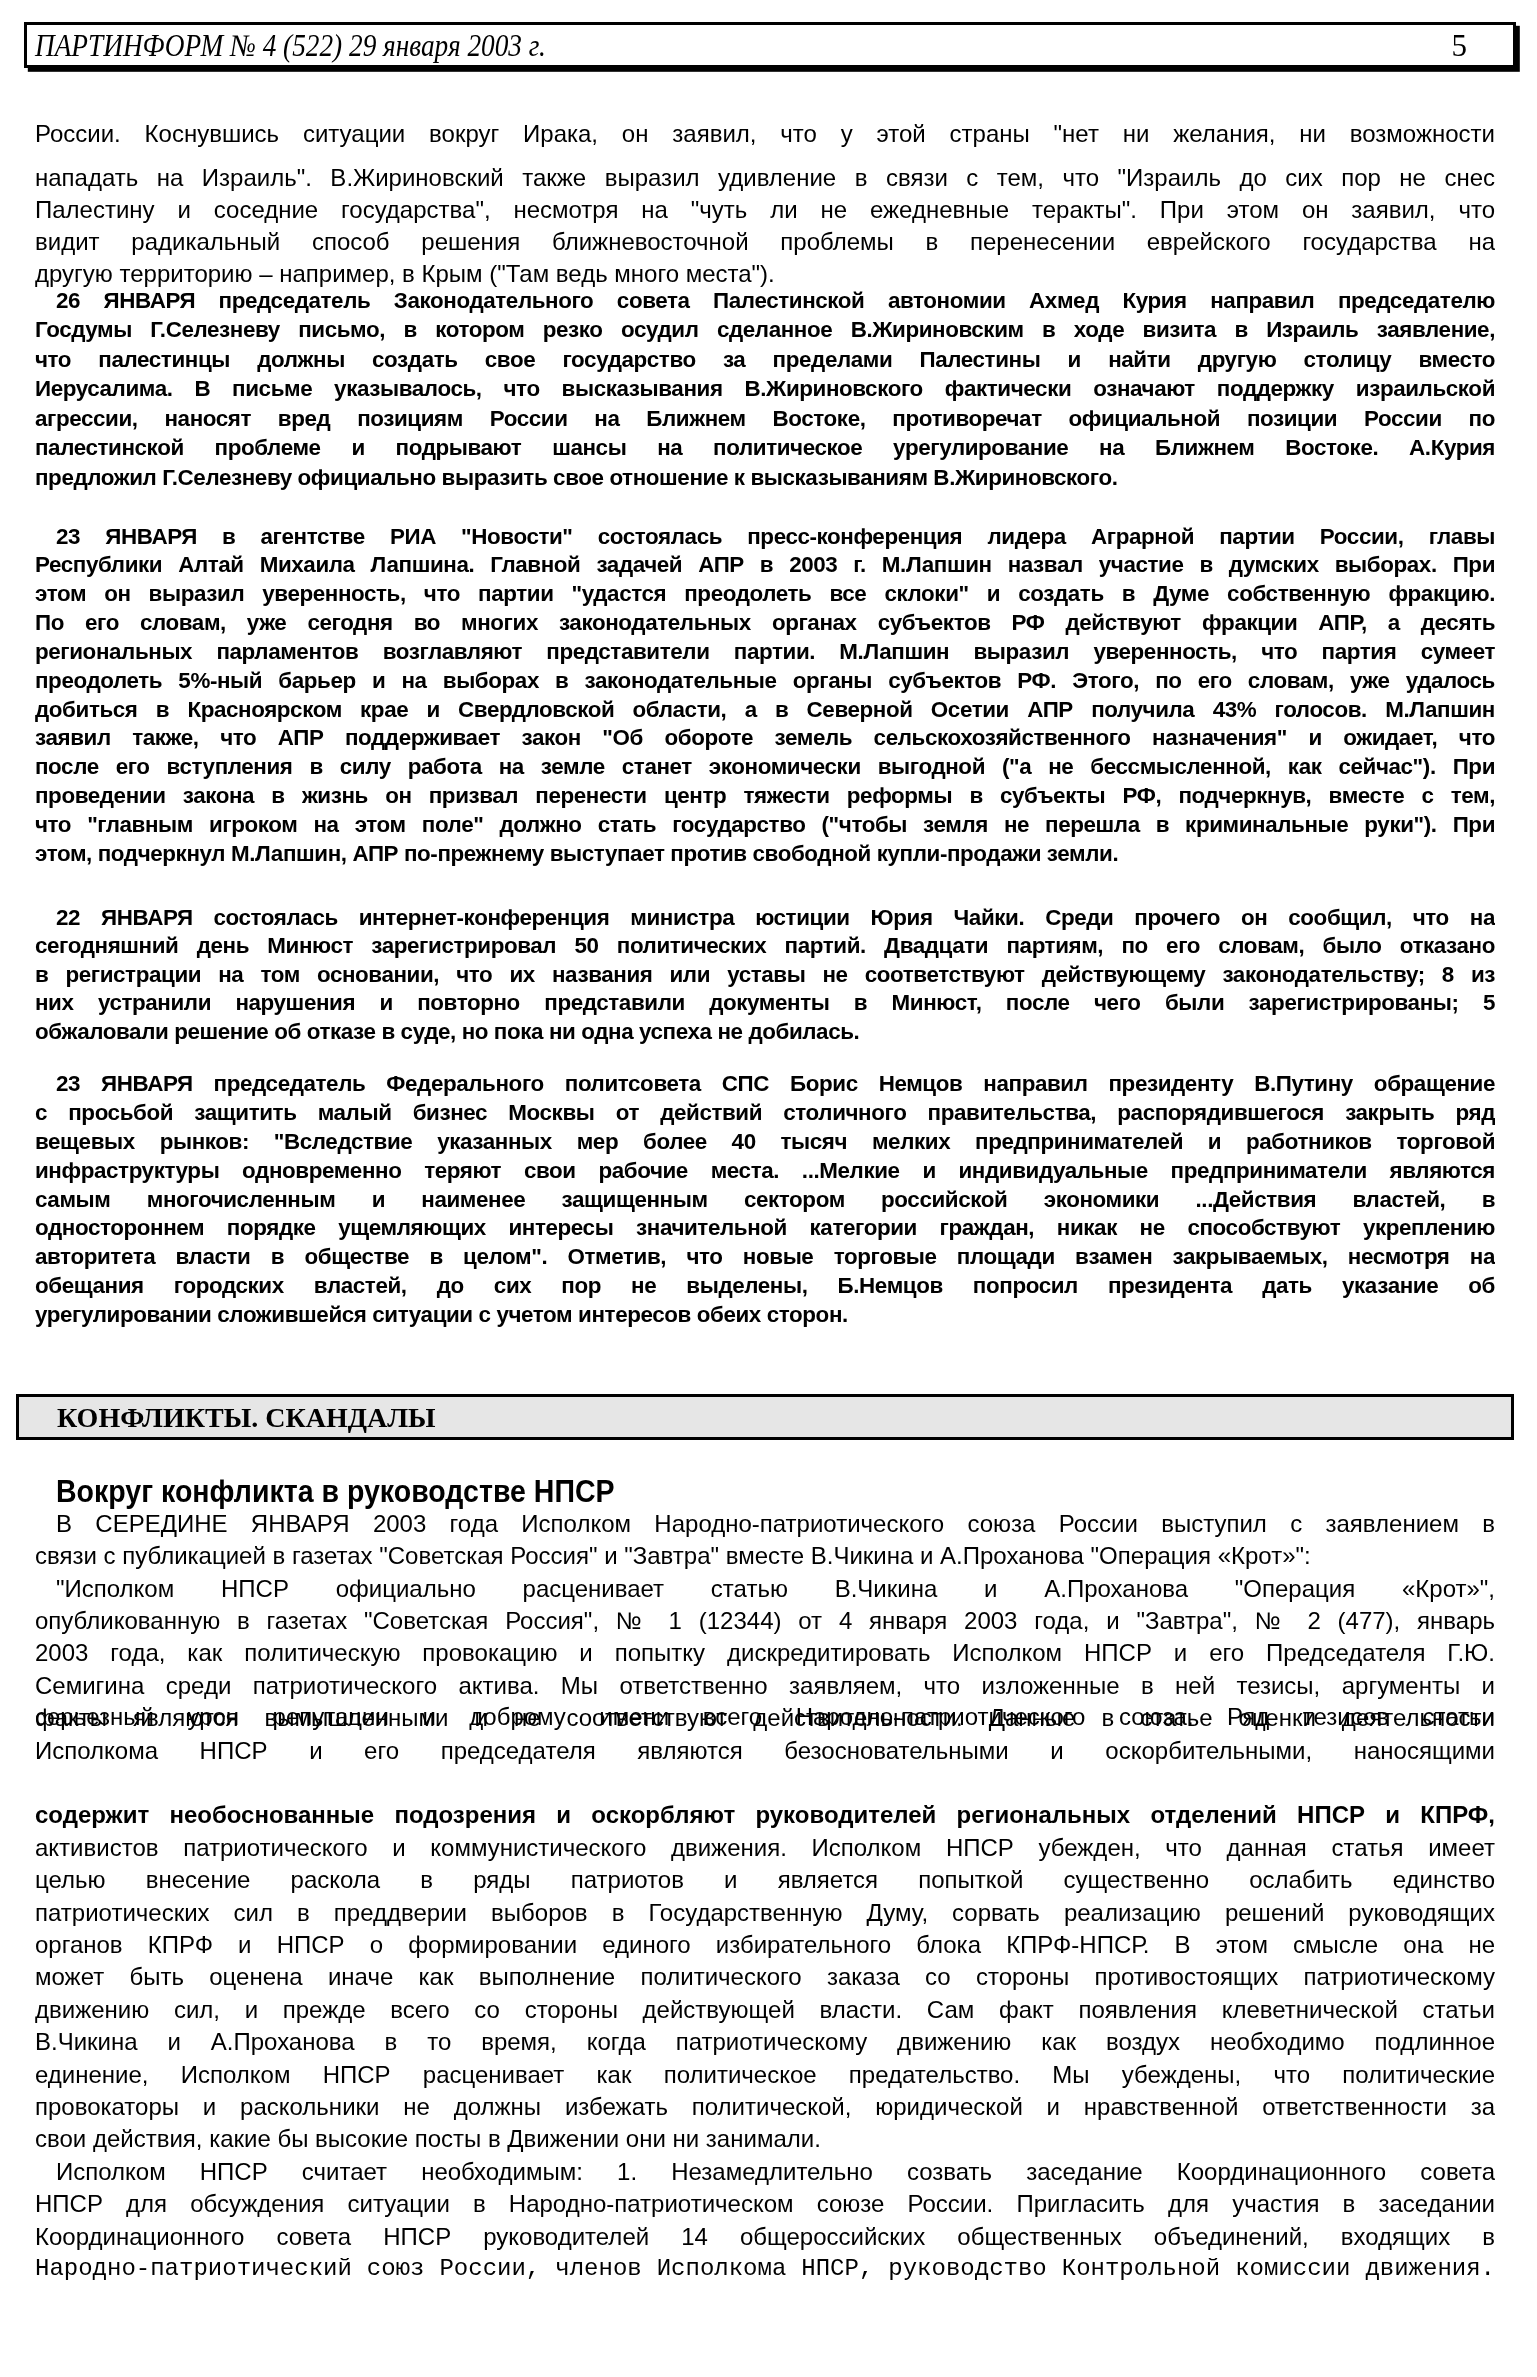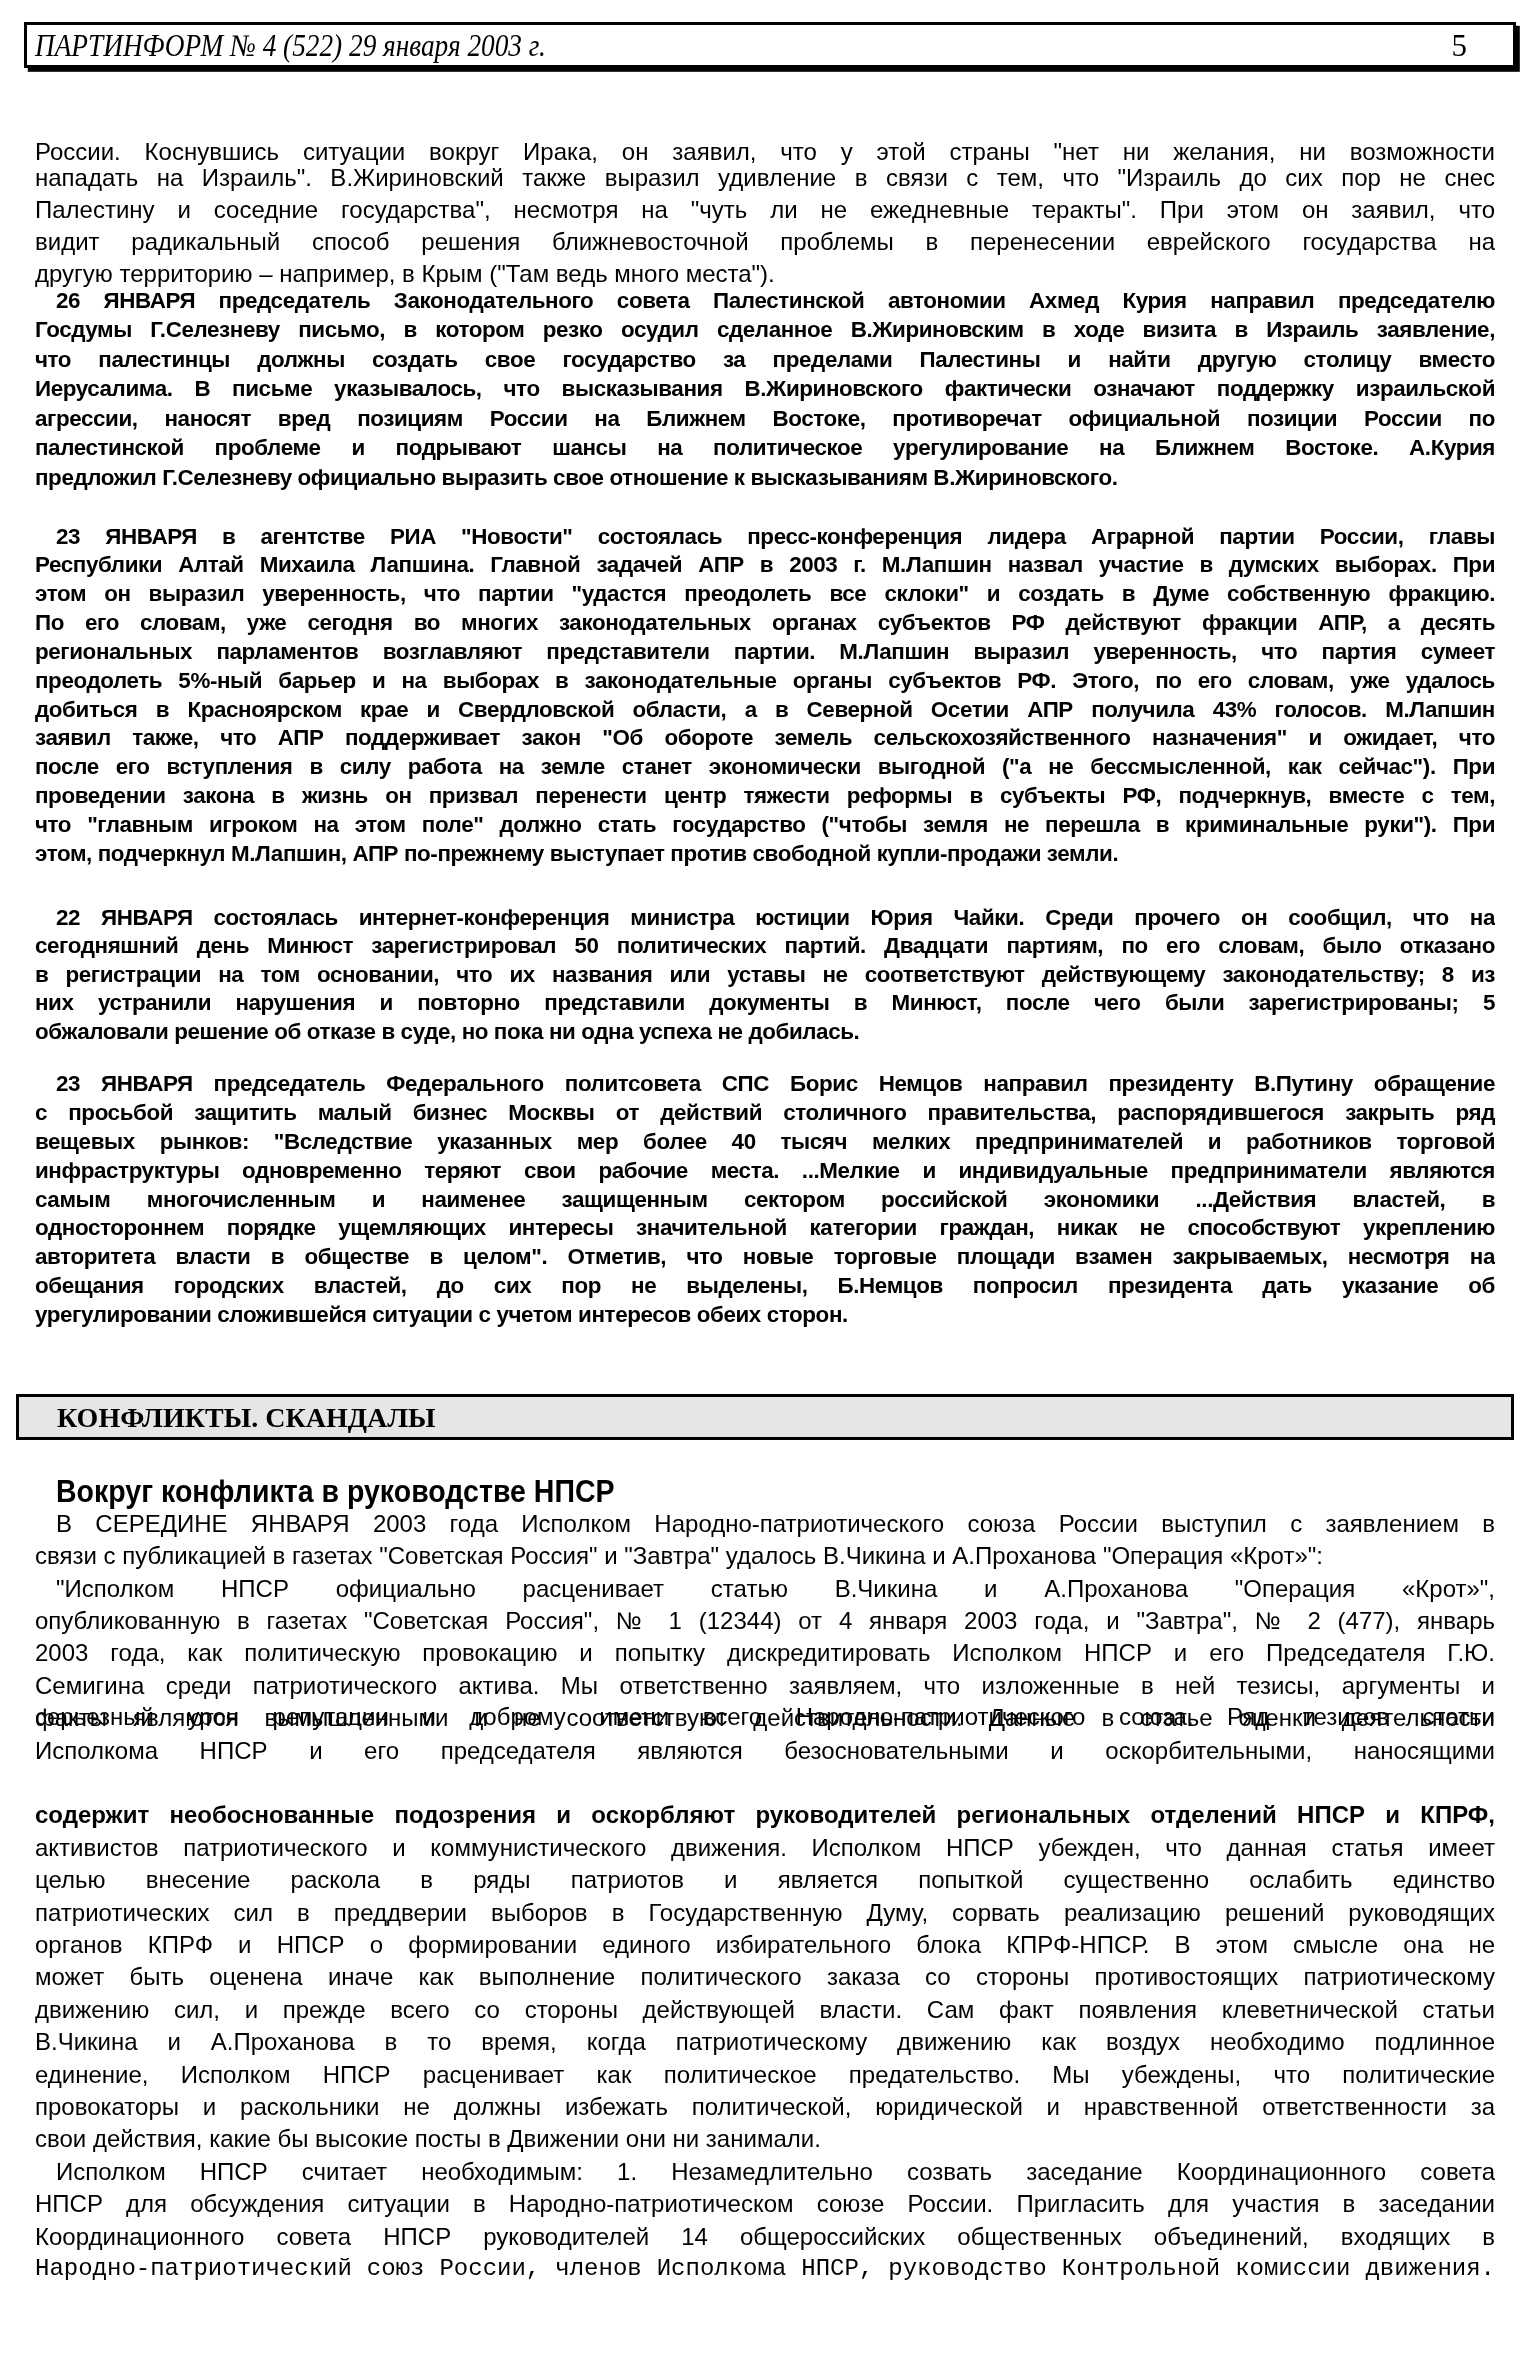--- a/index.html
+++ b/index.html
@@ -46,21 +46,21 @@
 </style>
 </head>
 <body>
 
 <div class="header-box">
   <span class="header-title">ПАРТИНФОРМ № 4 (522) 29 января 2003 г.</span>
   <span class="page-number">5</span>
 </div>
 
 <div id="news-area">
-    <div class="line regular" style="top: 136px;">России. Коснувшись ситуации вокруг Ирака, он заявил, что у этой страны "нет ни желания, ни возможности</div>
+    <div class="line regular" style="top: 118px;">России. Коснувшись ситуации вокруг Ирака, он заявил, что у этой страны "нет ни желания, ни возможности</div>
     <div class="line regular" style="top: 162px;">нападать на Израиль". В.Жириновский также выразил удивление в связи с тем, что "Израиль до сих пор не снес</div>
     <div class="line regular" style="top: 194px;">Палестину и соседние государства", несмотря на "чуть ли не ежедневные теракты". При этом он заявил, что</div>
     <div class="line regular" style="top: 226px;">видит радикальный способ решения ближневосточной проблемы в перенесении еврейского государства на</div>
     <div class="line regular last" style="top: 258px;">другую территорию – например, в Крым ("Там ведь много места").</div>
     <div class="line bold first" style="top: 287px;">26 ЯНВАРЯ председатель Законодательного совета Палестинской автономии Ахмед Курия направил председателю</div>
     <div class="line bold" style="top: 316px;">Госдумы Г.Селезневу письмо, в котором резко осудил сделанное В.Жириновским в ходе визита в Израиль заявление,</div>
     <div class="line bold" style="top: 346px;">что палестинцы должны создать свое государство за пределами Палестины и найти другую столицу вместо</div>
     <div class="line bold" style="top: 375px;">Иерусалима. В письме указывалось, что высказывания В.Жириновского фактически означают поддержку израильской</div>
     <div class="line bold" style="top: 405px;">агрессии, наносят вред позициям России на Ближнем Востоке, противоречат официальной позиции России по</div>
     <div class="line bold" style="top: 434px;">палестинской проблеме и подрывают шансы на политическое урегулирование на Ближнем Востоке. А.Курия</div>
@@ -94,21 +94,21 @@
   </div>
 
 <div class="section-box">
   <span class="section-title">КОНФЛИКТЫ. СКАНДАЛЫ</span>
 </div>
 
 <div class="article-title">Вокруг конфликта в руководстве НПСР</div>
 
 <div id="article-area">
     <div class="line regular first" style="top: 1508px;">В СЕРЕДИНЕ ЯНВАРЯ 2003 года Исполком Народно-патриотического союза России выступил с заявлением в</div>
-    <div class="line regular last" style="top: 1540px;">связи с публикацией в газетах "Советская Россия" и "Завтра" удалось В.Чикина и А.Проханова "Операция «Крот»":</div>
+    <div class="line regular last" style="top: 1540px;">связи с публикацией в газетах "Советская Россия" и "Завтра" вместе В.Чикина и А.Проханова "Операция «Крот»":</div>
     <div class="line regular first" style="top: 1573px;">"Исполком НПСР официально расценивает статью В.Чикина и А.Проханова "Операция «Крот»",</div>
     <div class="line regular" style="top: 1605px;">опубликованную в газетах "Советская Россия", № 1 (12344) от 4 января 2003 года, и "Завтра", № 2 (477), январь</div>
     <div class="line regular" style="top: 1637px;">2003 года, как политическую провокацию и попытку дискредитировать Исполком НПСР и его Председателя Г.Ю.</div>
     <div class="line regular" style="top: 1670px;">Семигина среди патриотического актива. Мы ответственно заявляем, что изложенные в ней тезисы, аргументы и</div>
     <div class="line regular" style="top: 1702px;">факты являются вымышленными и не соответствуют действительности. Данные в статье оценки деятельности</div>
     <div class="line regular" style="top: 1735px;">Исполкома НПСР и его председателя являются безосновательными и оскорбительными, наносящими</div>
     <div class="line regular" style="top: 1701px;">серьезный урон репутации и доброму имени всего Народно-патриотического союза. Ряд тезисов статьи</div>
     <div class="line regular" style="top: 1799px; font-weight: bold;">содержит необоснованные подозрения и оскорбляют руководителей региональных отделений НПСР и КПРФ,</div>
     <div class="line regular" style="top: 1832px;">активистов патриотического и коммунистического движения. Исполком НПСР убежден, что данная статья имеет</div>
     <div class="line regular" style="top: 1864px;">целью внесение раскола в ряды патриотов и является попыткой существенно ослабить единство</div>

